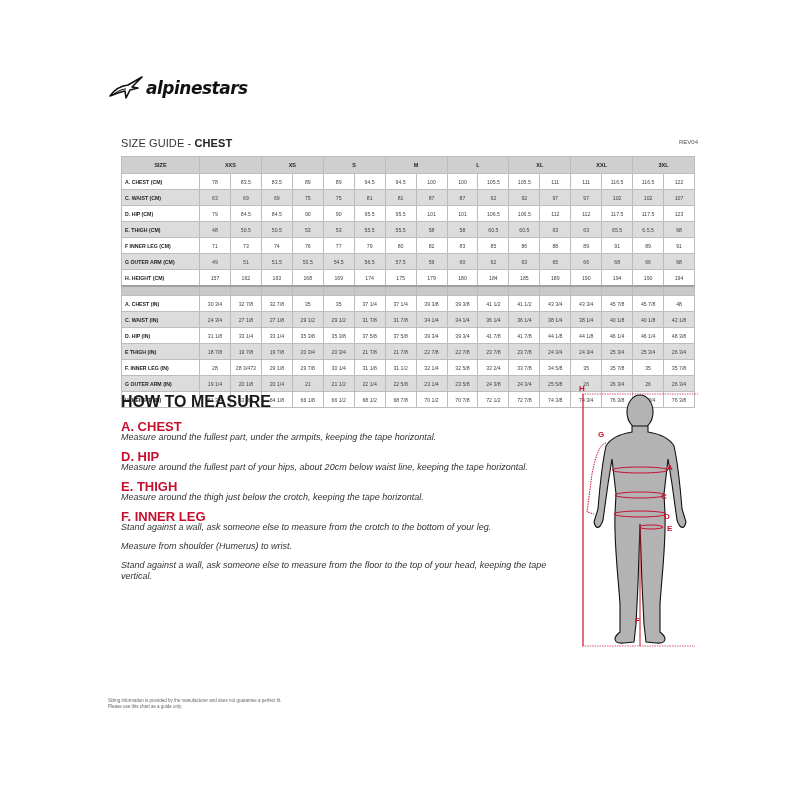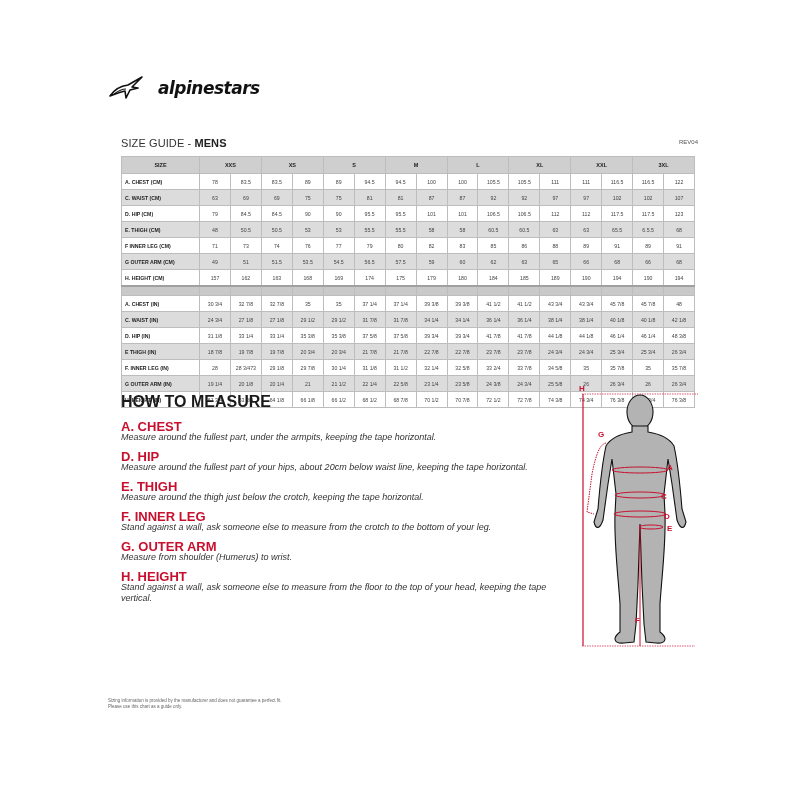--- a/index.html
+++ b/index.html
@@ -1,18 +1,18 @@
 <!DOCTYPE html>
 <html><head>
 <meta charset="utf-8">
 <style>
   html, body { margin: 0; padding: 0; background: #ffffff; }
   body { width: 800px; height: 800px; position: relative; overflow: hidden; font-family: "Liberation Sans", sans-serif; color: #222; }
   .logo { position: absolute; left: 108px; top: 76px; display: flex; align-items: center; }
-  .logo-text { font-family: "DejaVu Sans", sans-serif; font-style: italic; font-weight: bold; font-size: 17px; letter-spacing: -0.5px; color: #111; margin-left: 14px; }
+  .logo-text { font-family: "DejaVu Sans", sans-serif; font-style: italic; font-weight: bold; font-size: 17px; letter-spacing: -0.5px; color: #111; margin-left: 2px; }
   .title { position: absolute; left: 121px; top: 137px; font-size: 11px; color: #333; letter-spacing: 0.1px; }
   .title b { font-weight: bold; color: #222; }
   .rev { position: absolute; left: 679px; top: 139px; font-size: 6px; color: #555; }
   table.sizes { position: absolute; left: 121px; top: 156px; border-collapse: collapse; table-layout: fixed; width: 574px; }
   table.sizes td, table.sizes th { border: 1px solid #bdbdbd; height: 15px; padding: 0; font-size: 5.2px; text-align: center; color: #444; font-weight: normal; overflow: hidden; white-space: nowrap; }
   table.sizes th { background: #cfcfcf; font-weight: bold; color: #222; height: 16px; font-size: 5.5px; }
   table.sizes td.lbl { text-align: left; padding-left: 3px; font-weight: bold; color: #222; }
   table.sizes tr.odd td { background: #ffffff; }
   table.sizes tr.even td { background: #dcdcdc; }
   table.sizes tr.sep td { background: #c9c9c9; height: 8px; border-top: 2px solid #a0a0a0; }
@@ -28,21 +28,21 @@
 <body>
 
 <div class="logo">
   <svg width="36" height="24" viewBox="0 0 36 24">
     <path d="M2 20 C6 14, 12 10, 20 9 L34 1 L24 11 L30 12 L22 14 L18 22 L17 15 C12 16, 7 18, 2 20 Z" fill="none" stroke="#111" stroke-width="1.6" stroke-linejoin="round"></path>
     <path d="M6 18 C10 15, 14 13, 18 13" fill="none" stroke="#111" stroke-width="1.2"></path>
   </svg>
   <span class="logo-text">alpinestars</span>
 </div>
 
-<div class="title"><span>SIZE GUIDE - </span><b>MENS</b></div>
+<div class="title"><span>SIZE GUIDE - </span><b>CHEST</b></div>
 <div class="rev">REV04</div>
 
 <table class="sizes" id="sizes">
   <colgroup>
       <col style="width:78px">
     </colgroup>
   <thead>
       <tr id="hdr">
         <th>SIZE</th>
         <th colspan="2">XXS</th>
@@ -357,25 +357,23 @@
       </div>
       <div class="item">
         <div class="head">E. THIGH</div>
         <div class="desc">Measure around the thigh just below the crotch, keeping the tape horizontal.</div>
       </div>
       <div class="item">
         <div class="head">F. INNER LEG</div>
         <div class="desc">Stand against a wall, ask someone else to measure from the crotch to the bottom of your leg.</div>
       </div>
       <div class="item">
-        <div class="head">G. OUTER ARM</div>
         <div class="desc">Measure from shoulder (Humerus) to wrist.</div>
       </div>
       <div class="item">
-        <div class="head">H. HEIGHT</div>
         <div class="desc">Stand against a wall, ask someone else to measure from the floor to the top of your head, keeping the tape vertical.</div>
       </div>
     </div>
 </div>
 
 <svg class="figure" viewBox="0 0 140 275" width="140" height="275">
   <line x1="22" y1="10" x2="138" y2="10" stroke="#c8102e" stroke-width="0.7" stroke-dasharray="1.5,1"></line>
   <line x1="23" y1="10" x2="23" y2="262" stroke="#c8102e" stroke-width="1.2"></line>
   <line x1="22" y1="262" x2="135" y2="262" stroke="#c8102e" stroke-width="0.7" stroke-dasharray="1.5,1"></line>
   <text x="19" y="7" font-size="8" font-weight="bold" fill="#c8102e" font-family="Liberation Sans, sans-serif">H</text>

